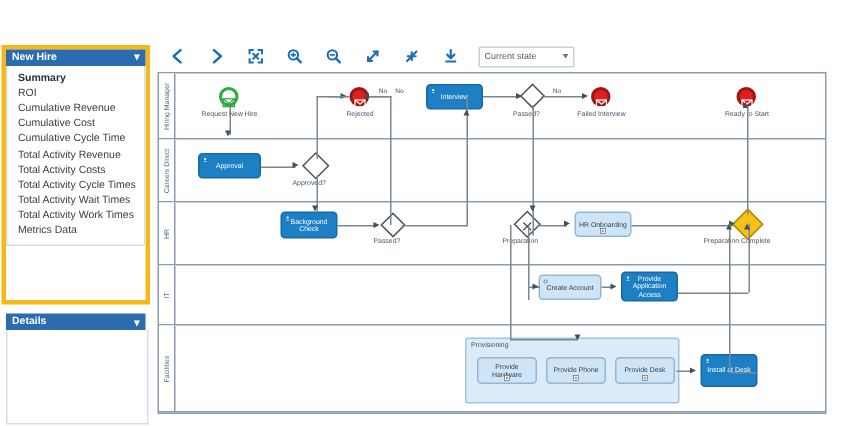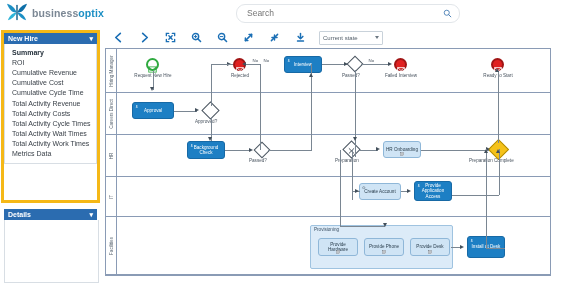--- a/index.html
+++ b/index.html
@@ -94,40 +94,20 @@
   .arrow.l{border-top:2.6px solid transparent;border-bottom:2.6px solid transparent;border-right:4px solid #43505c;}
   .arrow.d{border-left:2.6px solid transparent;border-right:2.6px solid transparent;border-top:4px solid #43505c;}
   .arrow.u{border-left:2.6px solid transparent;border-right:2.6px solid transparent;border-bottom:4px solid #43505c;}
   .flow-lbl{position:absolute;font-size:4.4px;color:#4a5560;background:#fff;padding:0 .5px;}
 </style>
 </head>
 <body>
 
 <div class="app">
 
-  <div class="header">
-    <div class="logo-wrap">
-      <svg class="logo-mark" viewBox="0 0 24 23">
-        <path d="M1 2 C6 3 10 7 11.4 11.4 C8 12 4 10 1 2 Z" fill="#1b8fc4"></path>
-        <path d="M2 20 C6 19 10 15.5 11.4 11.8 C8 11.6 4.5 13.6 2 20 Z" fill="#2fb4d8"></path>
-        <path d="M23 2 C18 3 14 7 12.6 11.4 C16 12 20 10 23 2 Z" fill="#0e6fa8"></path>
-        <path d="M22 20 C18 19 14 15.5 12.6 11.8 C16 11.6 19.5 13.6 22 20 Z" fill="#1b8fc4"></path>
-        <rect x="11.2" y="3" width="1.6" height="17" rx="0.8" fill="#15628f"></rect>
-      </svg>
-      <div class="logo-text"><span>business</span><span class="opt">optix</span></div>
-    </div>
-
-    <div class="search-box">
-      <input class="search-input" type="text" placeholder="Search" style="">
-      <svg class="search-icon" viewBox="0 0 12 12">
-        <circle cx="5" cy="5" r="3.4" fill="none" stroke="#4a7fb5" stroke-width="1.2"></circle>
-        <line x1="7.5" y1="7.5" x2="10.5" y2="10.5" stroke="#4a7fb5" stroke-width="1.3" stroke-linecap="round"></line>
-      </svg>
-    </div>
-  </div>
 
   <div class="toolbar">
     <button class="tb-btn" title="Back">
       <svg width="11" height="11" viewBox="0 0 12 12">
           <polyline points="8,1.5 3,6 8,10.5" fill="none" stroke="#1b6fb5" stroke-width="1.8" stroke-linecap="round" stroke-linejoin="round"></polyline>
         </svg>
     </button>
     <button class="tb-btn" title="Forward">
       <svg width="11" height="11" viewBox="0 0 12 12">
           <polyline points="4,1.5 9,6 4,10.5" fill="none" stroke="#1b6fb5" stroke-width="1.8" stroke-linecap="round" stroke-linejoin="round"></polyline>

